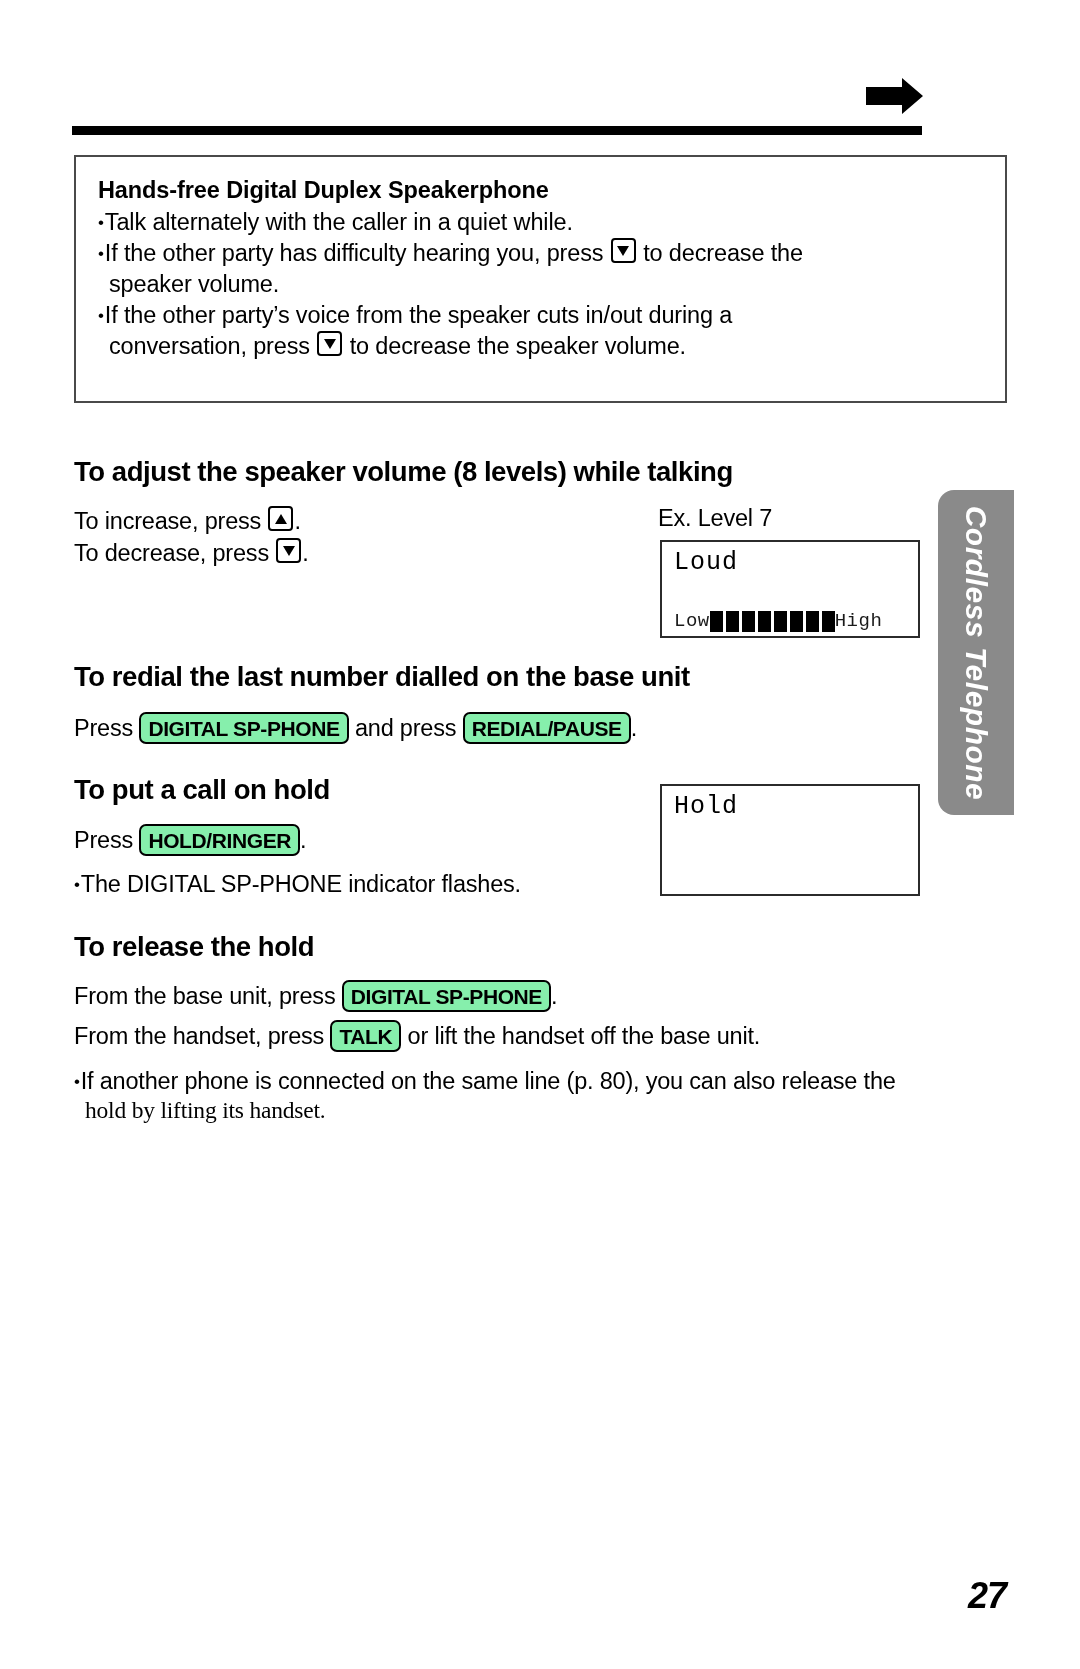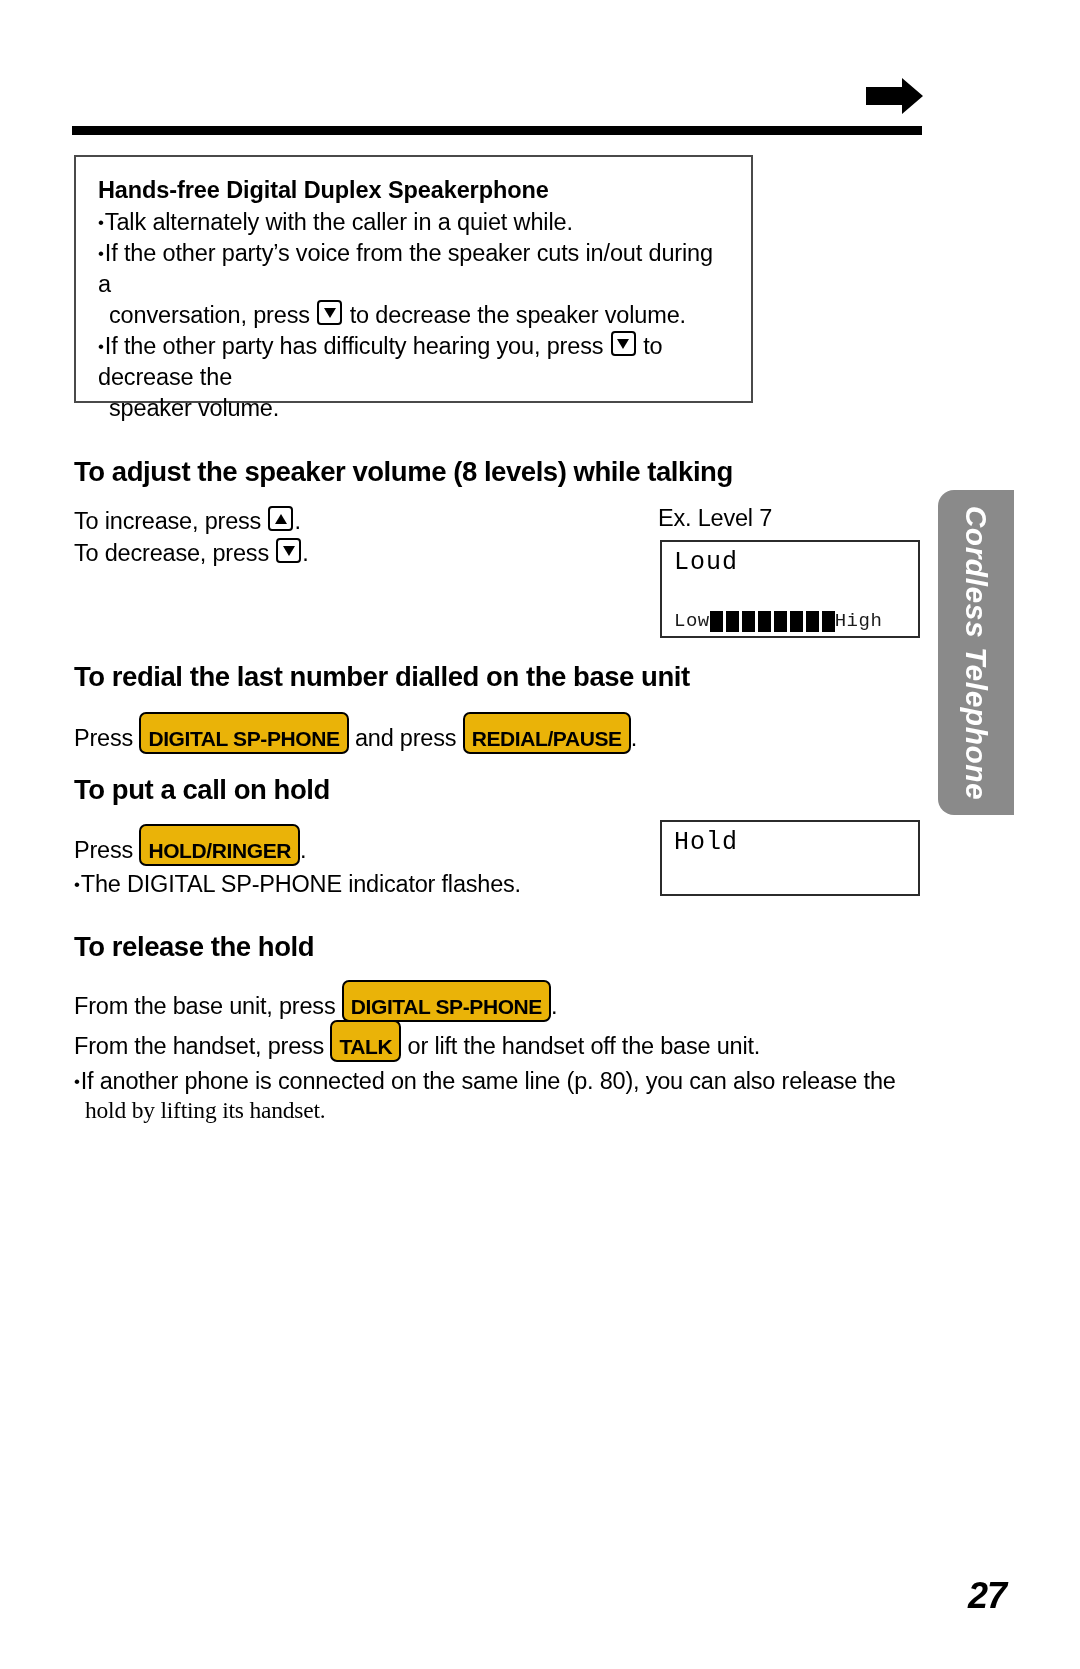--- a/index.html
+++ b/index.html
@@ -31,21 +31,21 @@
     width: 850px;
     height: 9px;
     background: #000;
   }
 
   
   .notice-box {
     position: absolute;
     left: 74px;
     top: 155px;
-    width: 679px;
+    width: 933px;
     height: 248px;
     border: 2px solid #4a4a4a;
     box-sizing: border-box;
     padding: 18px 22px 0 22px;
   }
   .notice-title {
     font-size: 23.5px;
     font-weight: bold;
     letter-spacing: -0.1px;
     line-height: 31px;
@@ -108,27 +108,27 @@
     border-left: 6px solid transparent;
     border-right: 6px solid transparent;
     border-bottom: 10px solid #000;
   }
 
   
   .btn-pill {
     display: inline-block;
     border: 2.5px solid #000;
     border-radius: 7px;
-    padding: 12px 7px 1px 7px;
+    padding: 2px 7px 1px 7px;
     font-weight: bold;
     font-size: 21px;
     letter-spacing: -0.4px;
     line-height: 25px;
     vertical-align: 0px;
-    background: #eab308;
+    background: #86efac;
     white-space: nowrap;
   }
 
   
   h2.sec {
     position: absolute;
     margin: 0;
     font-size: 27.5px;
     font-weight: bold;
     letter-spacing: -0.45px;
@@ -230,27 +230,27 @@
 <div class="top-rule"></div>
 
 <div class="notice-box">
   <p class="notice-title">Hands-free Digital Duplex Speakerphone</p>
 
   <p class="notice-bullet">
     <span class="bullet-dot"></span><span>Talk alternately with the caller in a quiet while.</span>
   </p>
 
   <p class="notice-bullet">
+    <span class="bullet-dot"></span><span>If the other party has difficulty hearing you, press </span><span class="keycap"><i class="tri down"></i></span><span> to decrease the</span>
+    <span class="cont">speaker volume.</span>
+  </p>
+
+  <p class="notice-bullet">
     <span class="bullet-dot"></span><span>If the other party’s voice from the speaker cuts in/out during a</span>
     <span class="cont"><span>conversation, press </span><span class="keycap"><i class="tri down"></i></span><span> to decrease the speaker volume.</span></span>
-  </p>
-
-  <p class="notice-bullet">
-    <span class="bullet-dot"></span><span>If the other party has difficulty hearing you, press </span><span class="keycap"><i class="tri down"></i></span><span> to decrease the</span>
-    <span class="cont">speaker volume.</span>
   </p>
 </div>
 
 <h2 class="sec" style="left:74px; top:455px;">To adjust the speaker volume (8 levels) while talking</h2>
 
 <p class="body-line" style="left:74px; top:505px;">
   <span>To increase, press </span><span class="keycap"><i class="tri up"></i></span><span>.</span>
 </p>
 
 <p class="body-line" style="left:74px; top:537px;">
@@ -286,21 +286,21 @@
 <h2 class="sec" style="left:74px; top:773px;">To put a call on hold</h2>
 
 <p class="body-line" style="left:74px; top:824px;">
   <span>Press </span><span class="btn-pill">HOLD/RINGER</span><span>.</span>
 </p>
 
 <p class="body-line" style="left:74px; top:868px;">
   <span class="bullet-dot"></span><span>The DIGITAL SP-PHONE indicator flashes.</span>
 </p>
 
-<div class="lcd" style="left:660px; top:820px; width:260px; height:76px;">
+<div class="lcd" style="left:660px; top:784px; width:260px; height:112px;">
   <span class="lcd-top-text">Hold</span>
 </div>
 
 <h2 class="sec" style="left:74px; top:930px;">To release the hold</h2>
 
 <p class="body-line" style="left:74px; top:980px;">
   <span>From the base unit, press </span><span class="btn-pill">DIGITAL SP-PHONE</span><span>.</span>
 </p>
 
 <p class="body-line" style="left:74px; top:1020px;">

